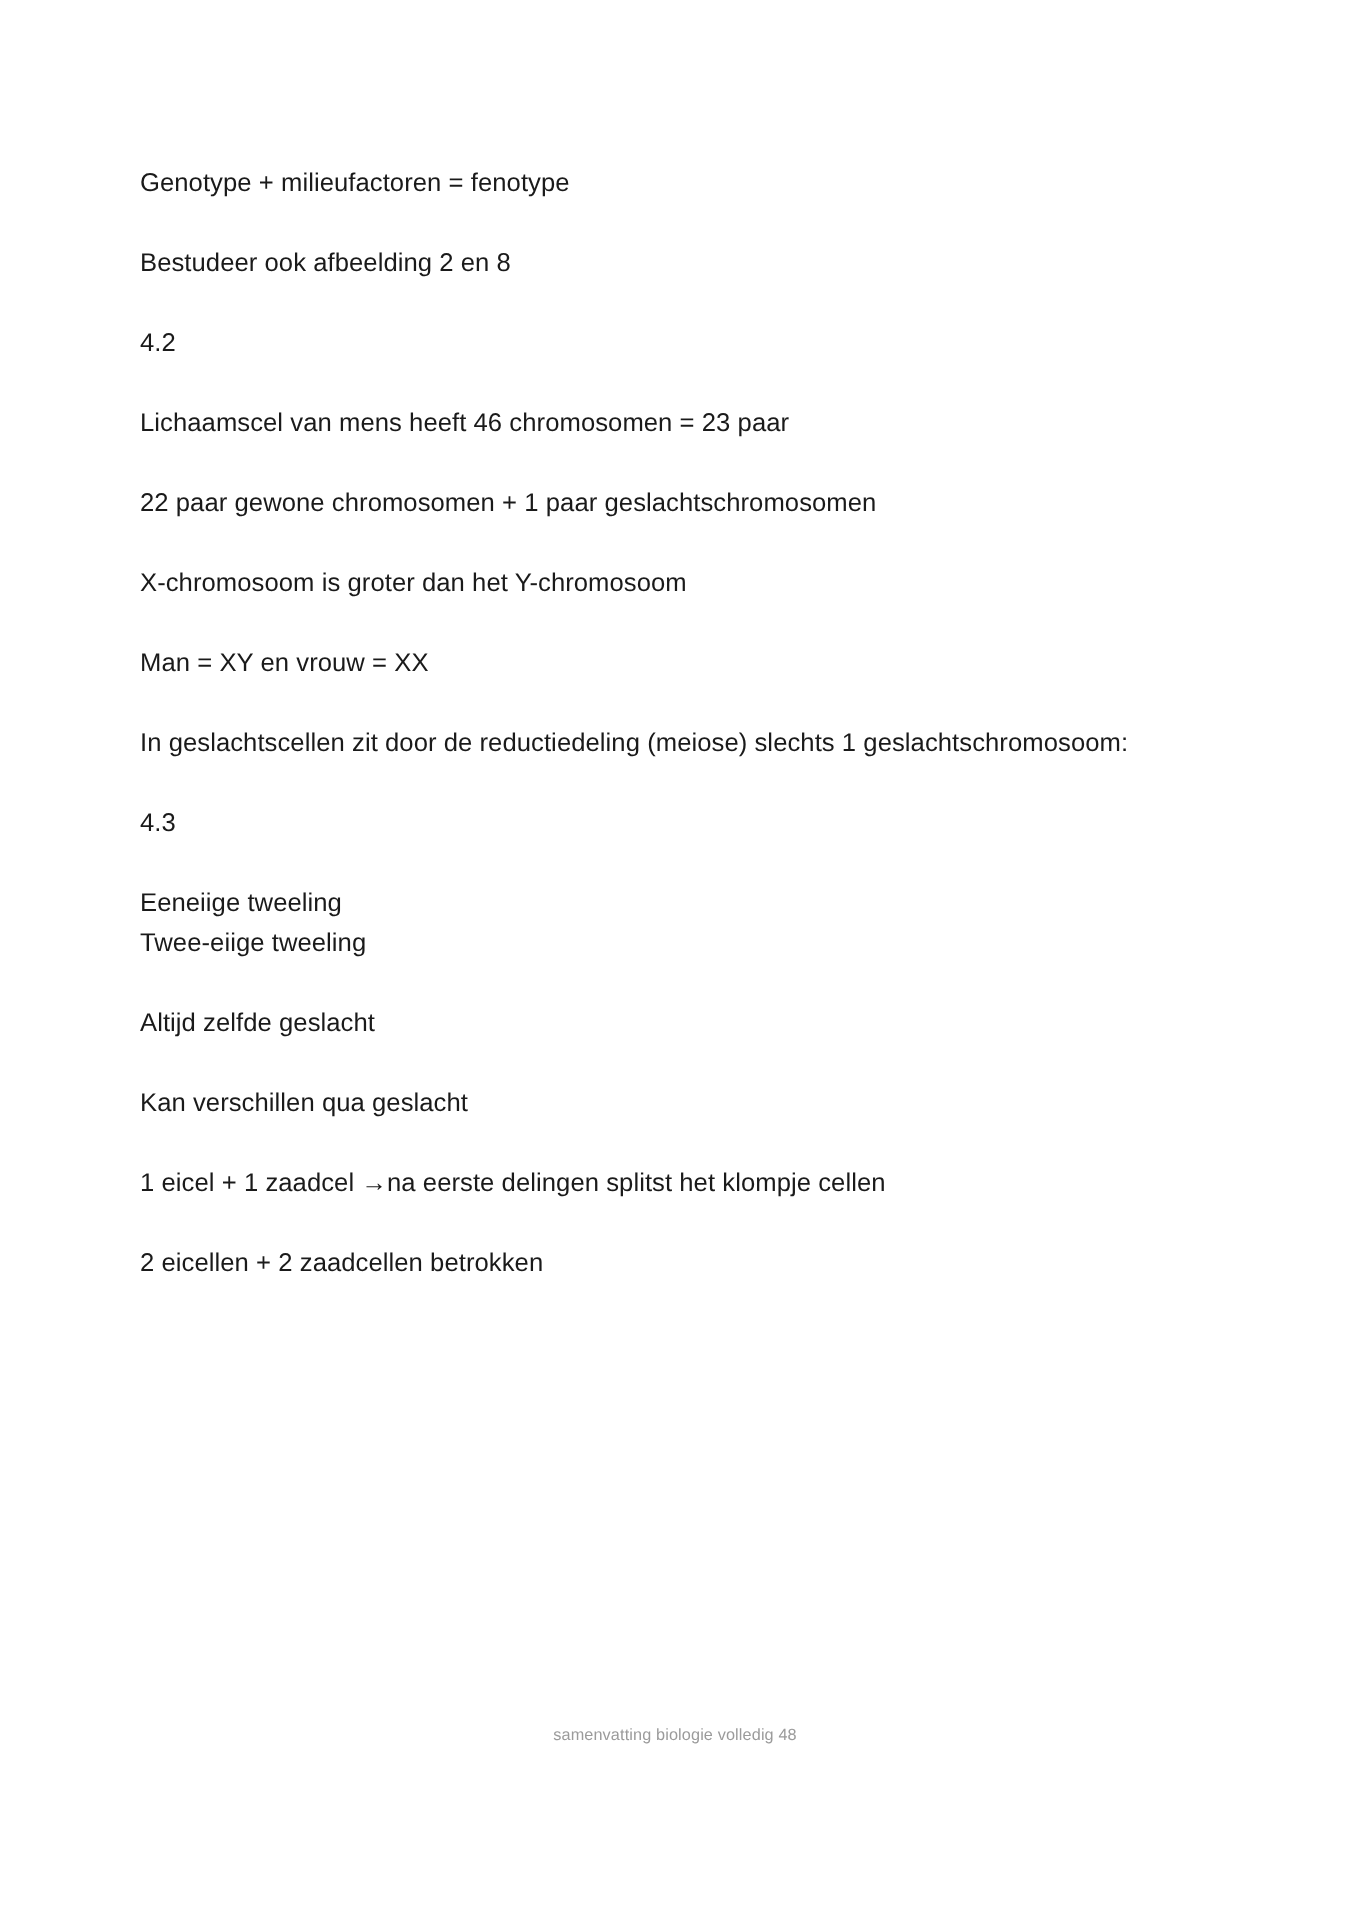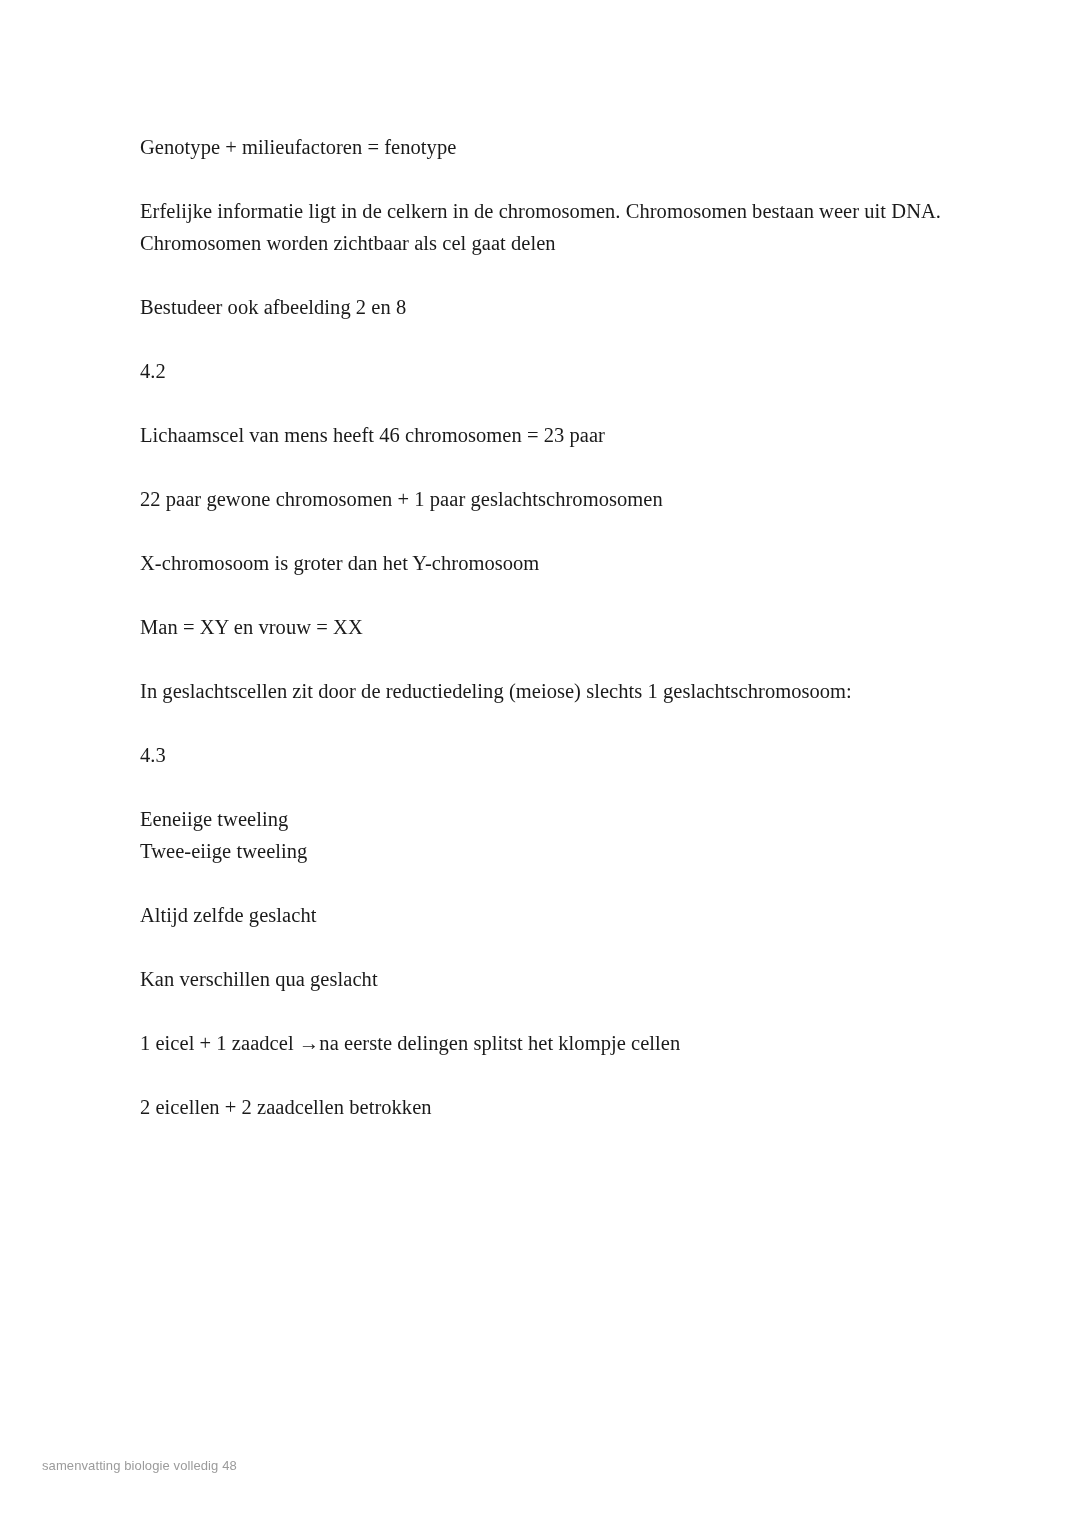--- a/index.html
+++ b/index.html
@@ -20,48 +20,47 @@
 
   #page {
     position: absolute;
     inset: 0;
     background: #ffffff;
   }
 
   
   #content {
     position: absolute;
-    left: 140px;
+    left: 112px;
     top: 131px;
     width: 818px;
-    font-family: Liberation Serif, serif;
   }
 
   .block {
     margin: 0 0 32px 0;
     padding: 0;
     font-size: 20.5px;
     line-height: 32px;
     letter-spacing: 0.05px;
     color: #1a1a1a;
     white-space: pre-wrap;
     word-wrap: break-word;
   }
   .block:last-child { margin-bottom: 12px; }
 
   
   #footer {
     position: absolute;
     left: 42px;
     right: 42px;
-    top: 1456px;
+    top: 1378px;
     height: 20px;
     display: flex;
     align-items: center;
-    justify-content: flex-start;
+    justify-content: center;
   }
   #footer .foot-text {
     font-size: 13px;
     line-height: 20px;
     color: #9b9b9b;
     letter-spacing: 0.1px;
     white-space: nowrap;
   }
   #footer .foot-page {
     font-size: 13px;
@@ -70,22 +69,20 @@
     letter-spacing: 0.1px;
   }
 </style>
 </head>
 <body>
 
 <div id="page">
 
   <div id="content">
     <p class="block">Genotype + milieufactoren = fenotype</p>
-    <p class="block">Erfelijke informatie ligt in de celkern in de chromosomen. Chromosomen bestaan weer uit DNA.
-Chromosomen worden zichtbaar als cel gaat delen</p>
     <p class="block">Bestudeer ook afbeelding 2 en 8</p>
     <p class="block">4.2</p>
     <p class="block">Lichaamscel van mens heeft 46 chromosomen = 23 paar</p>
     <p class="block">22 paar gewone chromosomen + 1 paar geslachtschromosomen</p>
     <p class="block">X-chromosoom is groter dan het Y-chromosoom</p>
     <p class="block">Man = XY en vrouw = XX</p>
     <p class="block">In geslachtscellen zit door de reductiedeling (meiose) slechts 1 geslachtschromosoom:</p>
     <p class="block">4.3</p>
     <p class="block">Eeneiige tweeling
 Twee-eiige tweeling</p>

